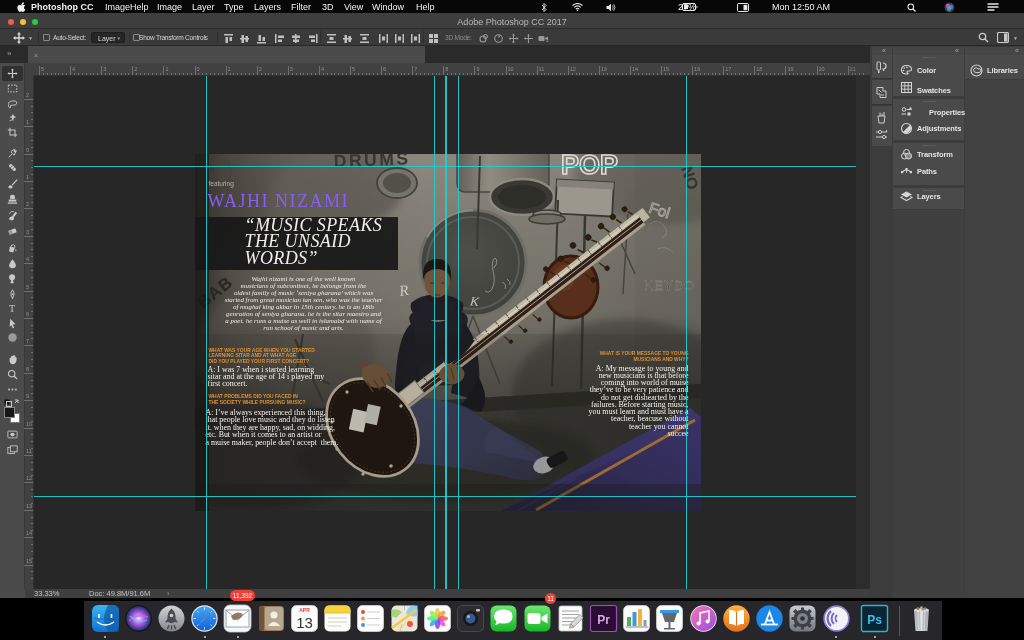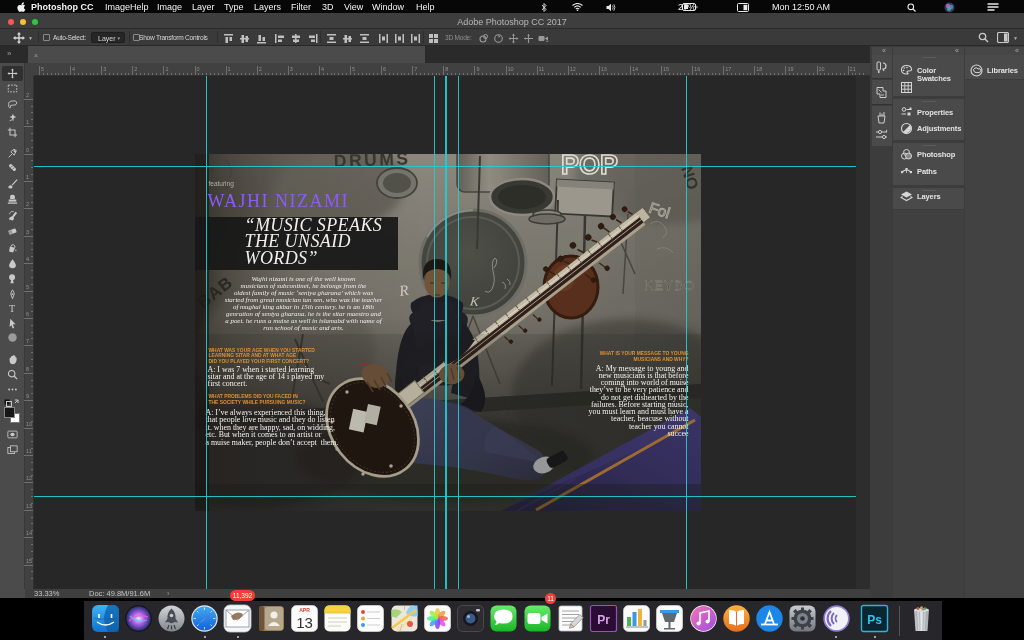--- a/index.html
+++ b/index.html
@@ -978,39 +978,39 @@
         <path d="M6.5 1.5 q5 0 5 4 q0 1.5 -2 1.5 l-1.5 0 q-1 0 -1 1 q0 0.8 0.8 1.2 q1.2 0.8 -1.3 0.8 q-5 0 -5 -4.25 q0 -4.25 5 -4.25 z" fill="none" stroke="#d6d6d6" stroke-width="1.1"></path>
         <circle cx="4.2" cy="4" r="0.8" fill="#d6d6d6"></circle>
         <circle cx="7" cy="3.5" r="0.8" fill="#d6d6d6"></circle>
         <circle cx="3.5" cy="6.5" r="0.8" fill="#d6d6d6"></circle>
       </svg>
       <div class="abs" style="left:47px;top:19.5px;color:#e4e4e4;font-size:7.5px;font-weight:bold;letter-spacing:-0.1px;">Color</div>
       <svg class="abs" style="left:30px;top:34.5px" width="13" height="13" viewBox="0 0 13 13">
         <rect x="1.5" y="1.5" width="10" height="10" fill="none" stroke="#d6d6d6" stroke-width="1"></rect>
         <path d="M1.5 4.8 L11.5 4.8 M1.5 8.2 L11.5 8.2 M4.8 1.5 L4.8 11.5 M8.2 1.5 L8.2 11.5" stroke="#d6d6d6" stroke-width="0.9"></path>
       </svg>
-      <div class="abs" style="left:47px;top:28px;color:#e4e4e4;font-size:7.5px;font-weight:bold;letter-spacing:-0.1px;">Swatches</div>
+      <div class="abs" style="left:47px;top:40px;color:#e4e4e4;font-size:7.5px;font-weight:bold;letter-spacing:-0.1px;">Swatches</div>
       <svg class="abs" style="left:30px;top:60px" width="13" height="13" viewBox="0 0 13 13">
         <circle cx="4" cy="3.5" r="1.8" fill="none" stroke="#d6d6d6" stroke-width="1"></circle>
         <path d="M6.5 3.5 L11.5 3.5 M1.5 8 L6 8" stroke="#d6d6d6" stroke-width="1.2"></path>
         <rect x="7.5" y="6.5" width="3" height="3" fill="#d6d6d6"></rect>
         <rect x="9.5" y="1.5" width="2" height="2" fill="#d6d6d6"></rect>
       </svg>
-      <div class="abs" style="left:47px;top:62px;color:#e4e4e4;font-size:7.5px;font-weight:bold;letter-spacing:-0.1px;">Properties</div>
+      <div class="abs" style="left:59px;top:62px;color:#e4e4e4;font-size:7.5px;font-weight:bold;letter-spacing:-0.1px;">Properties</div>
       <svg class="abs" style="left:30px;top:76.3px" width="13" height="13" viewBox="0 0 13 13">
         <circle cx="6.5" cy="6.5" r="5" fill="none" stroke="#d6d6d6" stroke-width="1.1"></circle>
         <path d="M3 10 A5 5 0 0 0 10 3 Z" fill="#d6d6d6"></path>
       </svg>
       <div class="abs" style="left:47px;top:78.3px;color:#e4e4e4;font-size:7.5px;font-weight:bold;letter-spacing:-0.1px;">Adjustments</div>
       <svg class="abs" style="left:30px;top:101.7px" width="13" height="13" viewBox="0 0 13 13">
         <circle cx="6.5" cy="4.5" r="3" fill="none" stroke="#d6d6d6" stroke-width="1"></circle>
         <circle cx="4.5" cy="8" r="3" fill="none" stroke="#d6d6d6" stroke-width="1"></circle>
         <circle cx="8.5" cy="8" r="3" fill="#888" stroke="#d6d6d6" stroke-width="1"></circle>
       </svg>
-      <div class="abs" style="left:47px;top:103.7px;color:#e4e4e4;font-size:7.5px;font-weight:bold;letter-spacing:-0.1px;">Photoshop</div>
+      <div class="abs" style="left:47px;top:103.7px;color:#e4e4e4;font-size:7.5px;font-weight:bold;letter-spacing:-0.1px;">Transform</div>
       <svg class="abs" style="left:30px;top:118.5px" width="13" height="13" viewBox="0 0 13 13">
         <path d="M2 7 q4.5 -4 9 0" stroke="#d6d6d6" stroke-width="1.1" fill="none"></path>
         <rect x="1" y="6" width="2.2" height="2.2" fill="#d6d6d6"></rect>
         <rect x="9.8" y="6" width="2.2" height="2.2" fill="#d6d6d6"></rect>
         <rect x="5.4" y="3" width="2.2" height="2.2" fill="#d6d6d6"></rect>
         <path d="M6.5 5 L6.5 8" stroke="#d6d6d6" stroke-width="0.8"></path>
       </svg>
       <div class="abs" style="left:47px;top:120.5px;color:#e4e4e4;font-size:7.5px;font-weight:bold;letter-spacing:-0.1px;">Paths</div>
       <svg class="abs" style="left:30px;top:143.8px" width="13" height="13" viewBox="0 0 13 13">
         <path d="M6.5 1.5 L12 4.5 L6.5 7.5 L1 4.5 Z" fill="#d6d6d6"></path>

